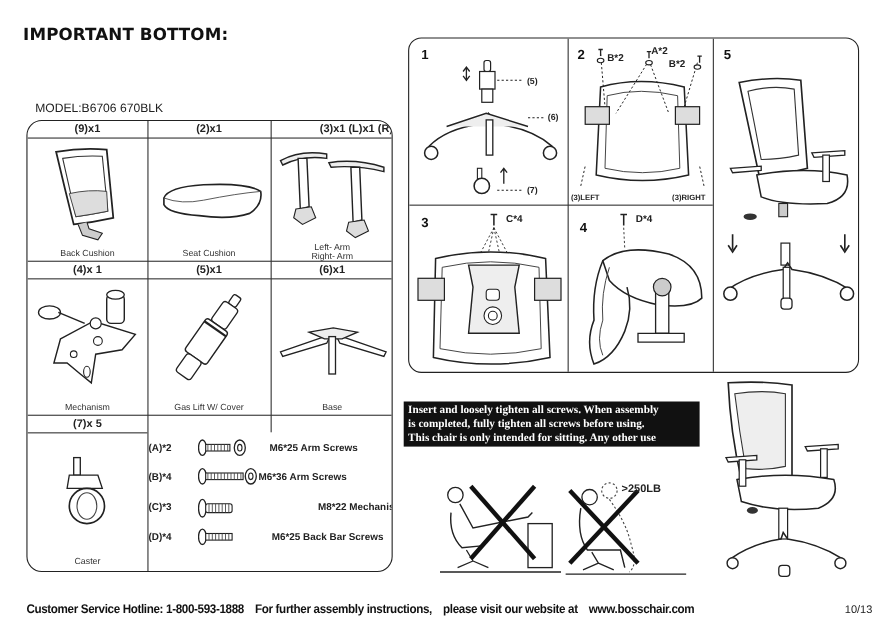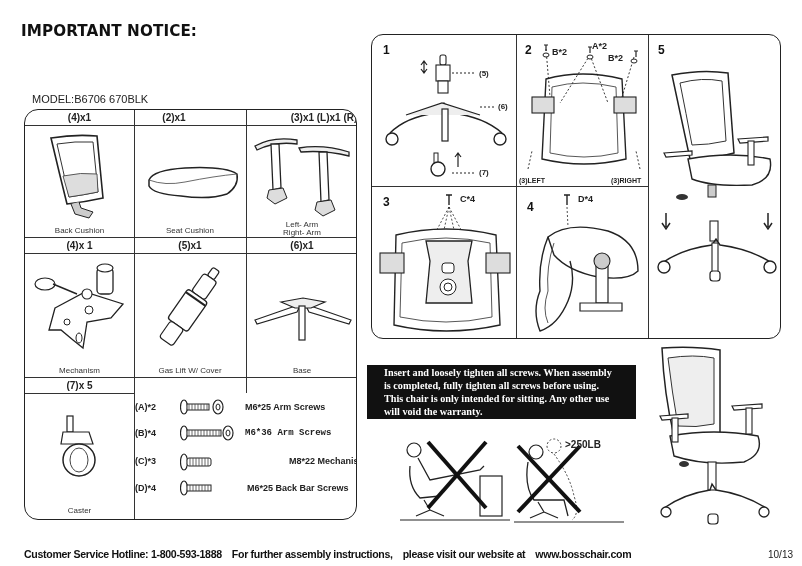--- a/index.html
+++ b/index.html
@@ -24,47 +24,47 @@
   .screw-row .img { position: absolute; left: 45px; top: 0; }
   .screw-row .spec { position: absolute; top: 3px; white-space: nowrap; }
 
   
   .steps { position: absolute; left: 371px; top: 34px; width: 410px; height: 305px; border: 1.5px solid #222; border-radius: 12px; overflow: hidden; }
   .steps .vline { position: absolute; top: 0; width: 1px; background: #333; }
   .steps .hline { position: absolute; height: 1px; background: #333; }
   .stepnum { position: absolute; font-weight: bold; font-size: 12px; color: #111; }
   .lbl { position: absolute; font-size: 8px; font-weight: bold; color: #222; white-space: nowrap; }
 
-  .warning { position: absolute; left: 367px; top: 365px; width: 269px; background: #111; color: #fff; font-family: "Liberation Serif", serif; font-weight: bold; font-size: 10.2px; line-height: 13px; padding: 1px 3px 1px 17px; }
+  .warning { position: absolute; left: 367px; top: 365px; width: 269px; background: #111; color: #fff; font-family: "Liberation Serif", serif; font-weight: bold; font-size: 10.2px; line-height: 13px; padding: 1px 3px 1px 4px; }
   .warning span { display: block; white-space: nowrap; }
 
   .footer { position: absolute; left: 24px; top: 548px; font-family: "Liberation Sans", sans-serif; font-weight: bold; font-size: 11.4px; color: #111; white-space: nowrap; letter-spacing: -0.35px; transform: scaleX(0.93); transform-origin: left top; }
   .footer span { margin-right: 8px; }
   .pagenum { position: absolute; left: 768px; top: 549px; font-size: 10px; color: #222; }
 </style>
 </head>
 <body>
 
 <div class="notice">
-  <div>IMPORTANT NOTICE:</div>
+  <div>IMPORTANT BOTTOM:</div>
 </div>
 <div class="model">MODEL:B6706   670BLK</div>
 
 <div class="parts">
 
   <div class="vline" style="left:109px;height:411px;"></div>
   <div class="vline" style="left:221px;height:283px;"></div>
   <div class="hline" style="top:15px;width:333px;"></div>
   <div class="hline" style="top:127px;width:333px;"></div>
   <div class="hline" style="top:143px;width:333px;"></div>
   <div class="hline" style="top:267px;width:333px;"></div>
   <div class="hline" style="top:283px;width:109px;"></div>
 
-  <div class="cell-head" style="left:0;top:2px;width:109px;">(4)x1</div>
-  <div class="cell-head" style="left:93px;top:2px;width:112px;">(2)x1</div>
+  <div class="cell-head" style="left:0;top:2px;width:109px;">(9)x1</div>
+  <div class="cell-head" style="left:109px;top:2px;width:112px;">(2)x1</div>
   <div class="cell-head" style="left:221px;top:2px;width:112px;padding-left:44px;">(3)x1 (L)x1 (R)</div>
 
   <svg class="pic" style="left:20px;top:22px;" width="70" height="92" viewBox="0 0 70 92">
     <path d="M6 6 Q30 2 52 4 L58 66 Q40 70 22 72 Q14 40 6 6 Z" fill="none" stroke="#222" stroke-width="1.6"></path>
     <path d="M12 12 Q30 9 48 10 L53 60 Q38 63 24 65 Q18 38 12 12 Z" fill="none" stroke="#333" stroke-width="1"></path>
     <path d="M18 44 Q36 40 52 42 L53 60 Q38 63 24 65 Z" fill="#ddd" stroke="#333" stroke-width="0.8"></path>
     <path d="M26 72 L30 82 L44 86 L48 80 L36 76 L34 70" fill="#ccc" stroke="#222" stroke-width="1"></path>
   </svg>
   <div class="cell-cap" style="left:0;top:116px;width:109px;">Back Cushion</div>
 
@@ -144,21 +144,21 @@
     </div>
     <div class="screw-row" style="top:32px;">
       <span class="code">(B)*4</span>
       <svg class="img" width="60" height="16" viewBox="0 0 60 16">
         <ellipse cx="4" cy="8" rx="3.5" ry="7" fill="#fff" stroke="#222" stroke-width="1.2"></ellipse>
         <rect x="7" y="5" width="34" height="6" fill="#fff" stroke="#222" stroke-width="1"></rect>
         <path d="M9 5 V11 M12 5 V11 M15 5 V11 M18 5 V11 M21 5 V11 M24 5 V11 M27 5 V11 M30 5 V11 M33 5 V11 M36 5 V11 M39 5 V11" stroke="#444" stroke-width="0.8"></path>
         <ellipse cx="48" cy="8" rx="5" ry="7" fill="#fff" stroke="#222" stroke-width="1.2"></ellipse>
         <ellipse cx="48" cy="8" rx="2" ry="3" fill="none" stroke="#222" stroke-width="1"></ellipse>
       </svg>
-      <span class="spec" style="left:110px;font-family:Liberation Mono, monospace;">M6*36  Arm Screws</span>
+      <span class="spec" style="left:100px;">M6*36  Arm Screws</span>
     </div>
     <div class="screw-row" style="top:60px;">
       <span class="code">(C)*3</span>
       <svg class="img" width="40" height="18" viewBox="0 0 40 18">
         <ellipse cx="4" cy="9" rx="3.5" ry="8" fill="#fff" stroke="#222" stroke-width="1.2"></ellipse>
         <rect x="7" y="5" width="24" height="8" rx="2" fill="#fff" stroke="#222" stroke-width="1"></rect>
         <path d="M10 5 V13 M13 5 V13 M16 5 V13 M19 5 V13 M22 5 V13 M25 5 V13 M28 5 V13" stroke="#444" stroke-width="0.8"></path>
       </svg>
       <span class="spec" style="left:110px;margin-left:44px;">M8*22  Mechanism Screws</span>
     </div>
@@ -275,21 +275,20 @@
     <circle cx="12" cy="204" r="6" fill="#fff" stroke="#222" stroke-width="1.4"></circle>
     <circle cx="118" cy="204" r="6" fill="#fff" stroke="#222" stroke-width="1.4"></circle>
     <rect x="58" y="208" width="10" height="10" rx="3" fill="#fff" stroke="#222" stroke-width="1.2"></rect>
   </svg>
 </div>
 
 <div class="warning">
   <span>Insert and loosely tighten all screws. When assembly</span>
   <span>is completed, fully tighten all screws before using.</span>
   <span>This chair is only intended for sitting. Any other use</span>
-  <span>will void the warranty.</span>
 </div>
 
 <svg class="pic" style="position:absolute;left:400px;top:436px;" width="110" height="88" viewBox="0 0 110 88">
   <path d="M10 30 Q8 50 20 62 L40 60" fill="none" stroke="#222" stroke-width="1.3"></path>
   <circle cx="14" cy="14" r="7" fill="#fff" stroke="#222" stroke-width="1.2"></circle>
   <path d="M18 22 L30 44 L80 34 L84 30" fill="none" stroke="#222" stroke-width="1.3"></path>
   <rect x="80" y="40" width="22" height="40" fill="#fff" stroke="#222" stroke-width="1.2"></rect>
   <path d="M24 64 L30 74 M30 74 L16 80 M30 74 L44 80" stroke="#222" stroke-width="1.2" fill="none"></path>
   <line x1="0" y1="84" x2="110" y2="84" stroke="#222" stroke-width="1.2"></line>
   <line x1="28" y1="6" x2="86" y2="72" stroke="#111" stroke-width="4"></line>

